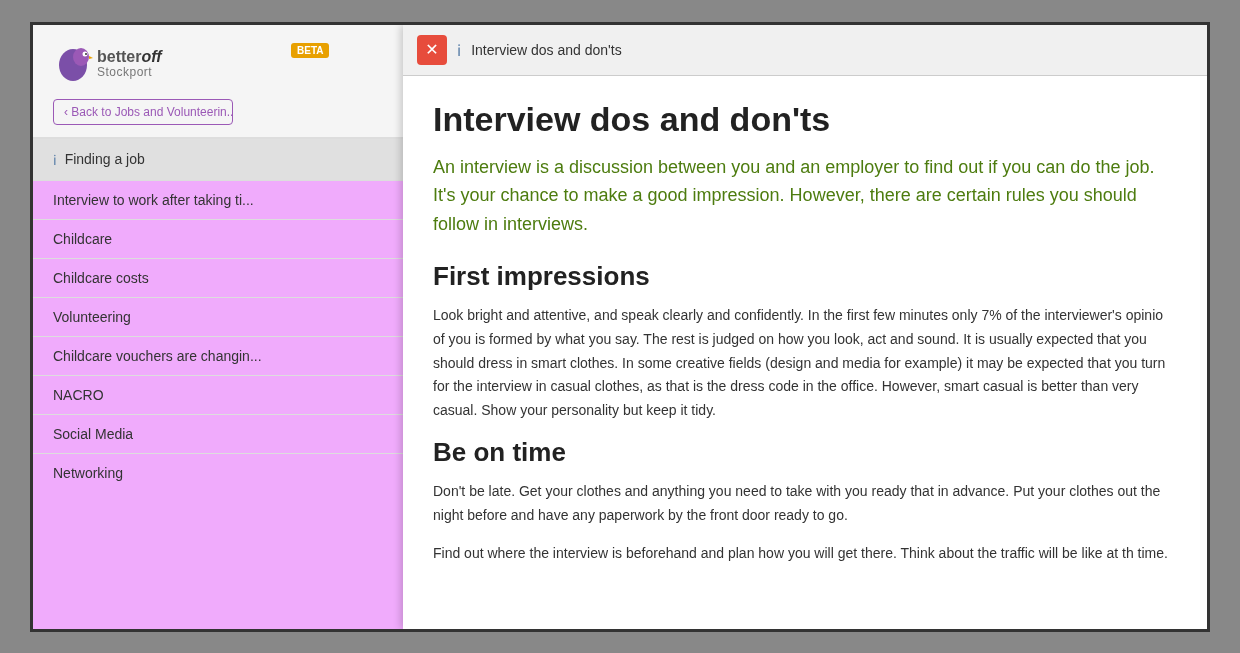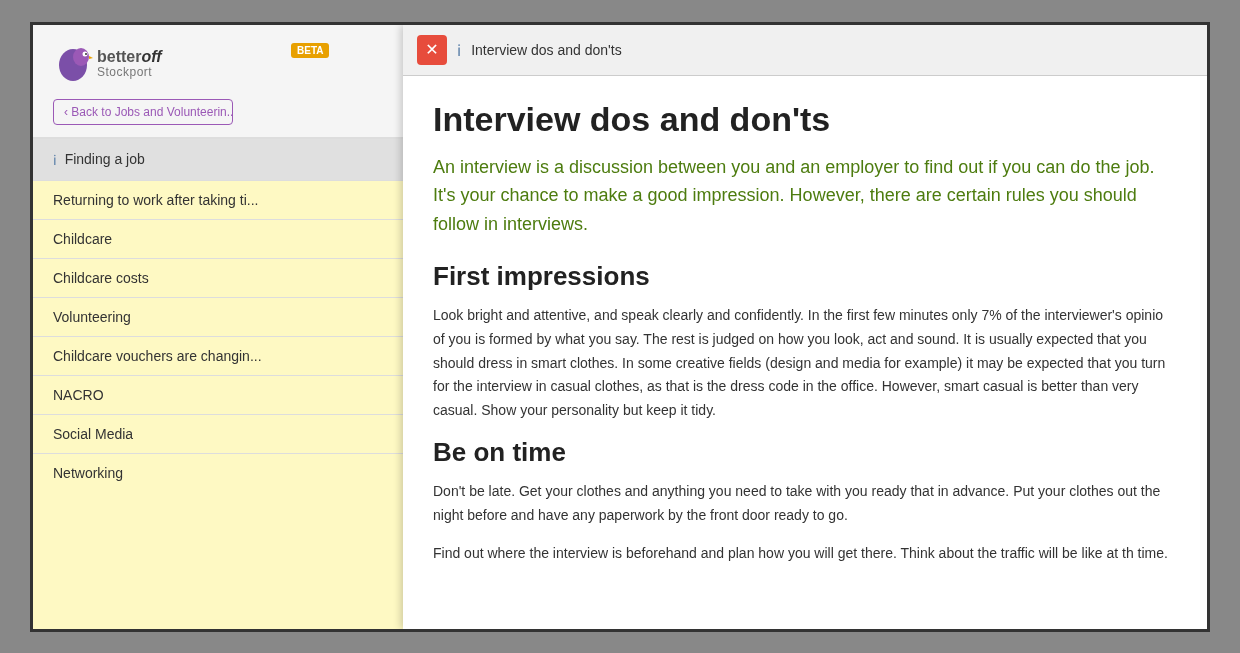--- a/index.html
+++ b/index.html
@@ -21,21 +21,21 @@
       overflow: hidden;
       position: relative;
     }
     
     .sidebar {
       position: absolute;
       left: 0;
       top: 0;
       width: 370px;
       height: 100%;
-      background: #fef9c3;
+      background: #f0abfc;
       z-index: 1;
     }
     .sidebar-header {
       background: #f5f5f5;
       padding: 18px 20px 12px 20px;
       border-bottom: 1px solid #ddd;
     }
     .logo-area {
       display: flex;
       align-items: center;
@@ -224,21 +224,21 @@
 
     <ul class="nav-list">
       <li class="nav-item active">
         <a href="#">
           <span class="info-icon">ℹ</span>
           <span>Finding a job</span>
         </a>
       </li>
       <li class="nav-item">
         <a href="#">
-          <span>Returning to work after taking ti...</span>
+          <span>Interview to work after taking ti...</span>
         </a>
       </li>
       <li class="nav-item">
         <a href="#">
           <span>Childcare</span>
         </a>
       </li>
       <li class="nav-item">
         <a href="#">
           <span>Childcare costs</span>

